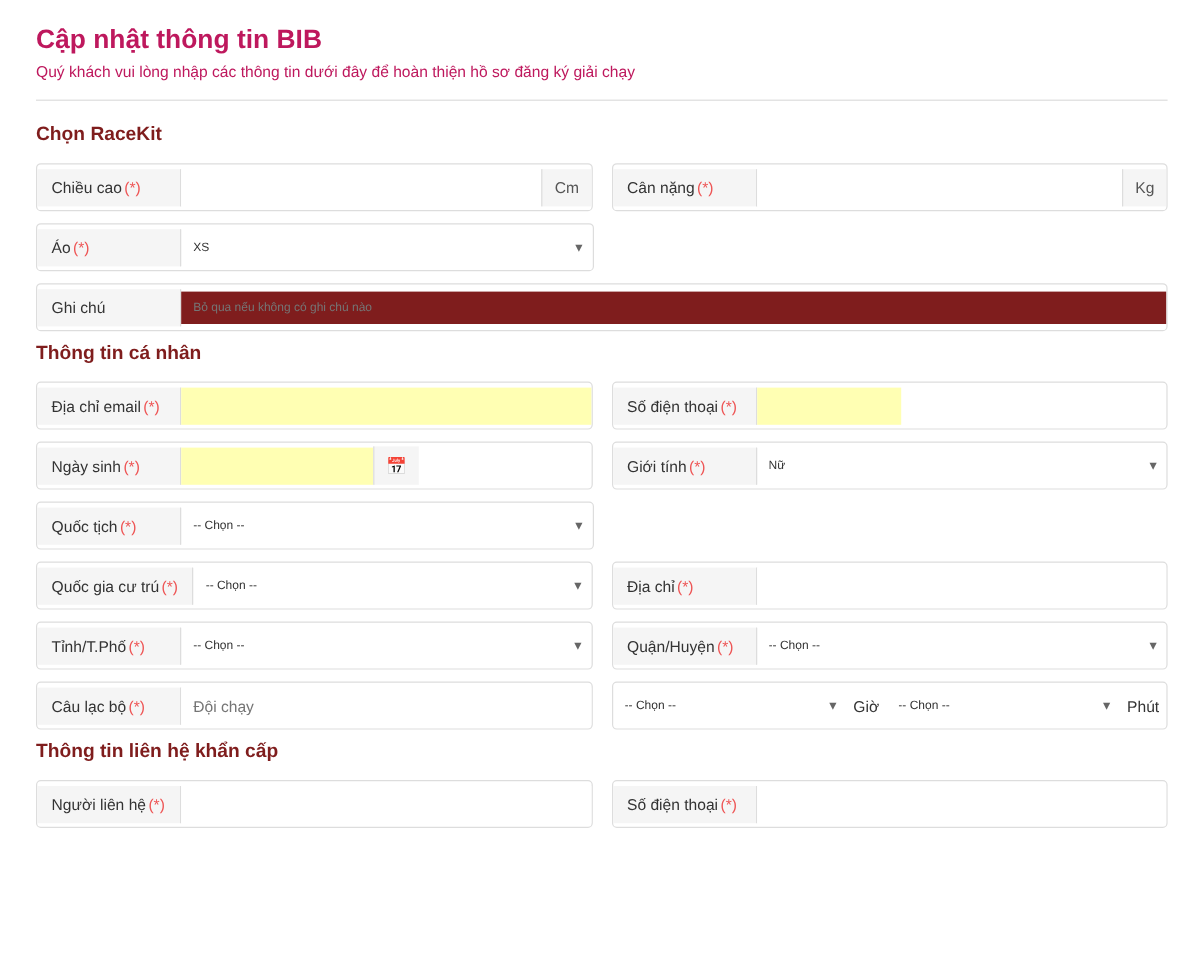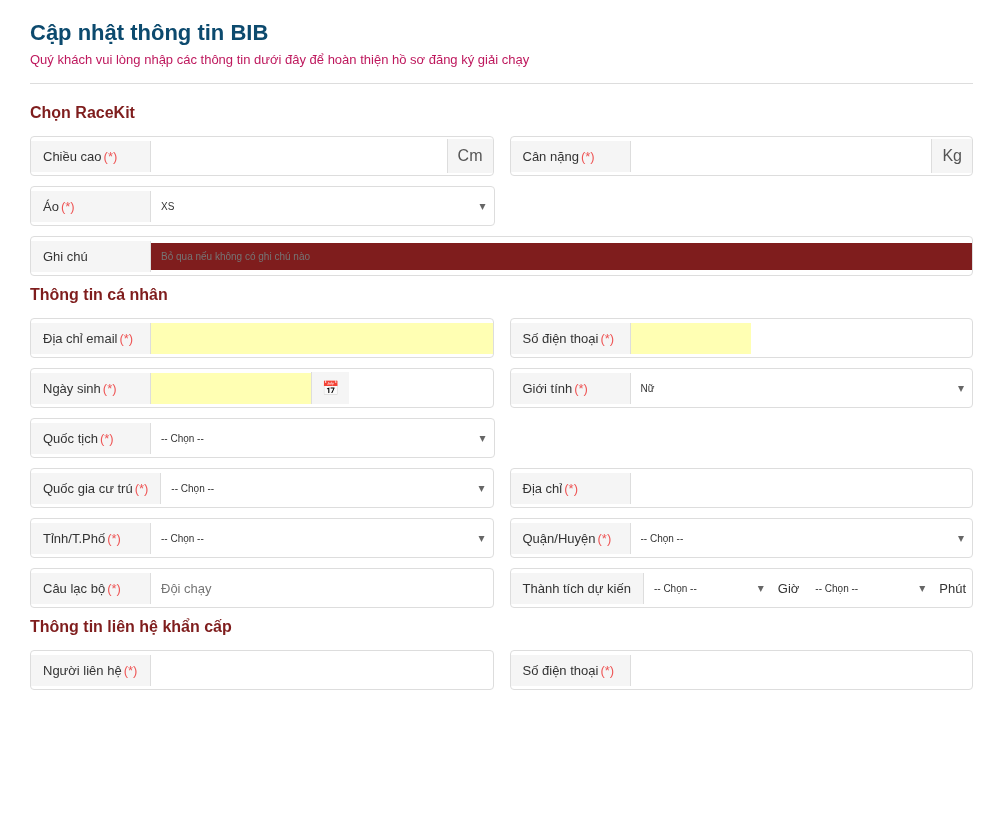--- a/index.html
+++ b/index.html
@@ -6,21 +6,21 @@
     body {
       font-family: Arial, sans-serif;
       font-size: 14px;
       color: #333;
       background: #fff;
       padding: 20px 30px;
     }
     h1 {
       font-size: 22px;
       font-weight: bold;
-      color: #0c4a6e;
+      color: #be185d;
       margin-bottom: 6px;
     }
     .subtitle {
       font-size: 13px;
       color: #be185d;
       margin-bottom: 16px;
     }
     hr {
       border: none;
       border-top: 1px solid #ddd;
@@ -67,21 +67,21 @@
       background: #fff;
       color: #333;
     }
     .field-input.highlighted {
       background: #ffffb3;
     }
     .field-unit {
       background: #f5f5f5;
       border-left: 1px solid #ddd;
       padding: 8px 10px;
-      font-size: 16px;
+      font-size: 13px;
       color: #555;
       white-space: nowrap;
     }
     .select-wrapper {
       flex: 1;
       display: flex;
       align-items: center;
       position: relative;
     }
     .select-wrapper select {
@@ -309,23 +309,20 @@
 <div class="row-pair">
   <div class="form-group">
     <div class="field-label">
       <span>Câu lạc bộ</span>
         <span class="required">(*)</span>
     </div>
     <input class="field-input" type="text" value="" placeholder="Đội chạy" style="">
   </div>
 
   <div class="form-group" style="flex:1; display:flex; align-items:center;">
-    <div class="field-label">
-      <span>Thành tích dự kiến</span>
-    </div>
     <div class="select-wrapper" style="min-width:90px; flex:1;">
       <select>
         <option>-- Chọn --</option>
       </select>
       <span class="chevron-icon">▾</span>
     </div>
     <span class="time-label">Giờ</span>
     <div class="select-wrapper" style="min-width:90px; flex:1;">
       <select>
         <option>-- Chọn --</option>

